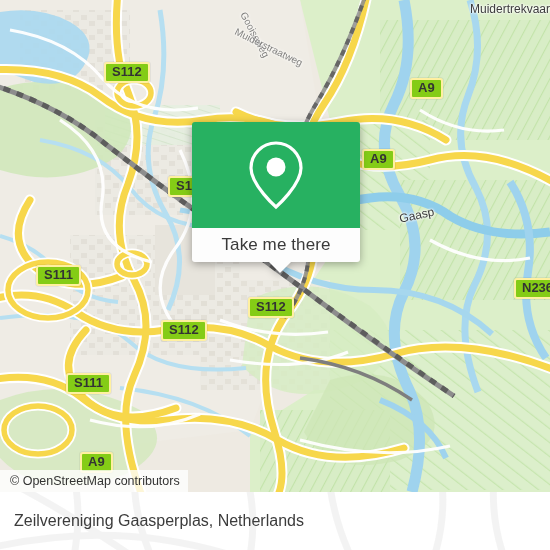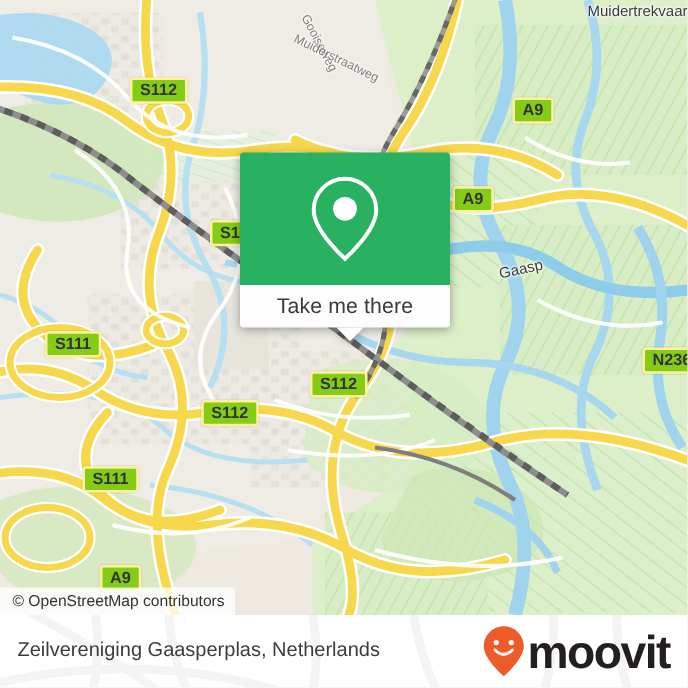--- a/index.html
+++ b/index.html
@@ -276,24 +276,15 @@
         <path d="M430 -20 q30 80 -10 160"></path>
         <path d="M500 -10 q-20 80 20 150"></path>
         <path d="M-10 96 q130 -30 250 10 q120 40 320 -6"></path>
       </g>
     </svg>
 
     <div id="place-title">
       <span>Zeilvereniging Gaasperplas, Netherlands</span>
     </div>
 
-    <div id="brand">
-      <svg width="34" height="42" viewBox="0 0 34 42">
-        <path d="M17 1 C8.2 1 1 8.2 1 17 C1 27.5 17 41 17 41 C17 41 33 27.5 33 17 C33 8.2 25.8 1 17 1 Z" fill="#ed5b2a"></path>
-        <circle cx="11" cy="14" r="2.1" fill="#ffffff"></circle>
-        <circle cx="23" cy="14" r="2.1" fill="#ffffff"></circle>
-        <path d="M10 20 q7 7 14 0" stroke="#ffffff" stroke-width="2.3" fill="none" stroke-linecap="round"></path>
-      </svg>
-      <span id="brand-word">moovit</span>
-    </div>
   </div>
 
 </div>
 
 </body></html>

